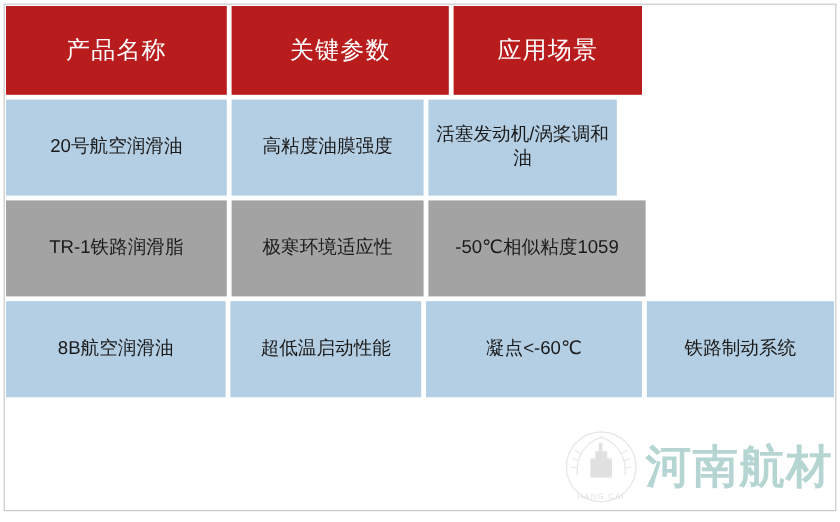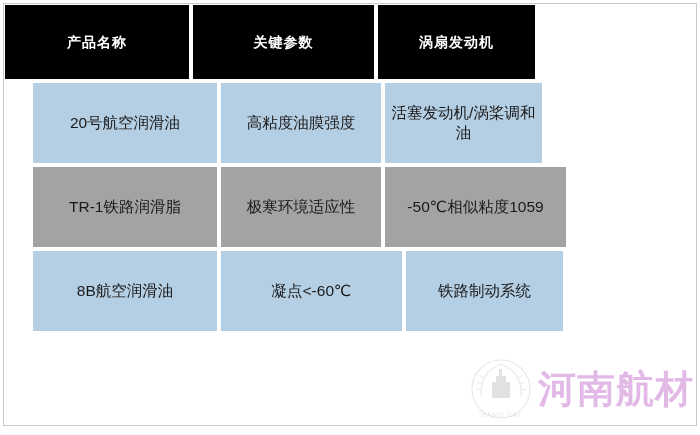--- a/index.html
+++ b/index.html
@@ -50,21 +50,21 @@
     flex-direction: row;
     width: 100%;
     box-sizing: border-box;
   }
 
   .row + .row {
     margin-top: 4px;
   }
 
   .row-header { height: 74px; }
-  .row-body   { height: 80px; padding-left: 28px; }
+  .row-body   { height: 80px; }
 
   .cell {
     box-sizing: border-box;
     display: flex;
     align-items: center;
     justify-content: center;
     text-align: center;
     padding: 2px 6px;
     line-height: 1.32;
     color: #1a1a1a;
@@ -77,24 +77,24 @@
     margin-left: 4px;
   }
 
   
   .col-0 { width: 184px; }
   .col-1 { width: 160px; }
   .col-2 { width: 181px; }
   .col-3 { width: 157px; }
 
   .row-header .cell {
-    background: #000000;
+    background: #b91c1c;
     color: #ffffff;
-    font-size: 14px;
-    font-weight: bold;
+    font-size: 20px;
+    font-weight: normal;
     letter-spacing: 1px;
   }
 
   .row-shade .cell {
     background: #b4cee3;
   }
 
   .row-plain .cell {
     background: #a3a3a3;
   }
@@ -116,21 +116,21 @@
     position: relative;
     width: 62px;
     height: 62px;
     margin-right: 6px;
     flex: none;
   }
   #watermark .wm-emblem svg { display: block; }
   #watermark .wm-text {
     font-size: 38px;
     font-weight: bold;
-    color: #a21caf;
+    color: #0f766e;
     letter-spacing: 1px;
     line-height: 1;
     white-space: nowrap;
     font-family: "DejaVu Sans", "Liberation Sans", sans-serif;
   }
   #watermark .wm-sub {
     position: absolute;
     left: 0;
     bottom: 2px;
     width: 62px;
@@ -144,37 +144,38 @@
 <body>
 
 <div id="page">
 
   <div id="table-frame">
     <div class="table">
 
       <div class="row row-header">
         <div class="cell col-0">产品名称</div>
         <div class="cell col-2">关键参数</div>
-        <div class="cell col-3">涡扇发动机</div>
+        <div class="cell col-3">应用场景</div>
       </div>
 
       <div class="row row-body row-shade">
         <div class="cell col-0">20号航空润滑油</div>
         <div class="cell col-1">高粘度油膜强度</div>
         <div class="cell col-3">活塞发动机/涡桨调和油</div>
       </div>
 
       <div class="row row-body row-plain">
         <div class="cell col-0">TR-1铁路润滑脂</div>
         <div class="cell col-1">极寒环境适应性</div>
         <div class="cell col-2">-50℃相似粘度1059</div>
       </div>
 
       <div class="row row-body row-shade">
         <div class="cell col-0">8B航空润滑油</div>
+        <div class="cell col-1">超低温启动性能</div>
         <div class="cell col-2">凝点&lt;-60℃</div>
         <div class="cell col-3">铁路制动系统</div>
       </div>
 
 
     </div>
   </div>
 
   <div id="watermark">
     <div class="wm-emblem">

